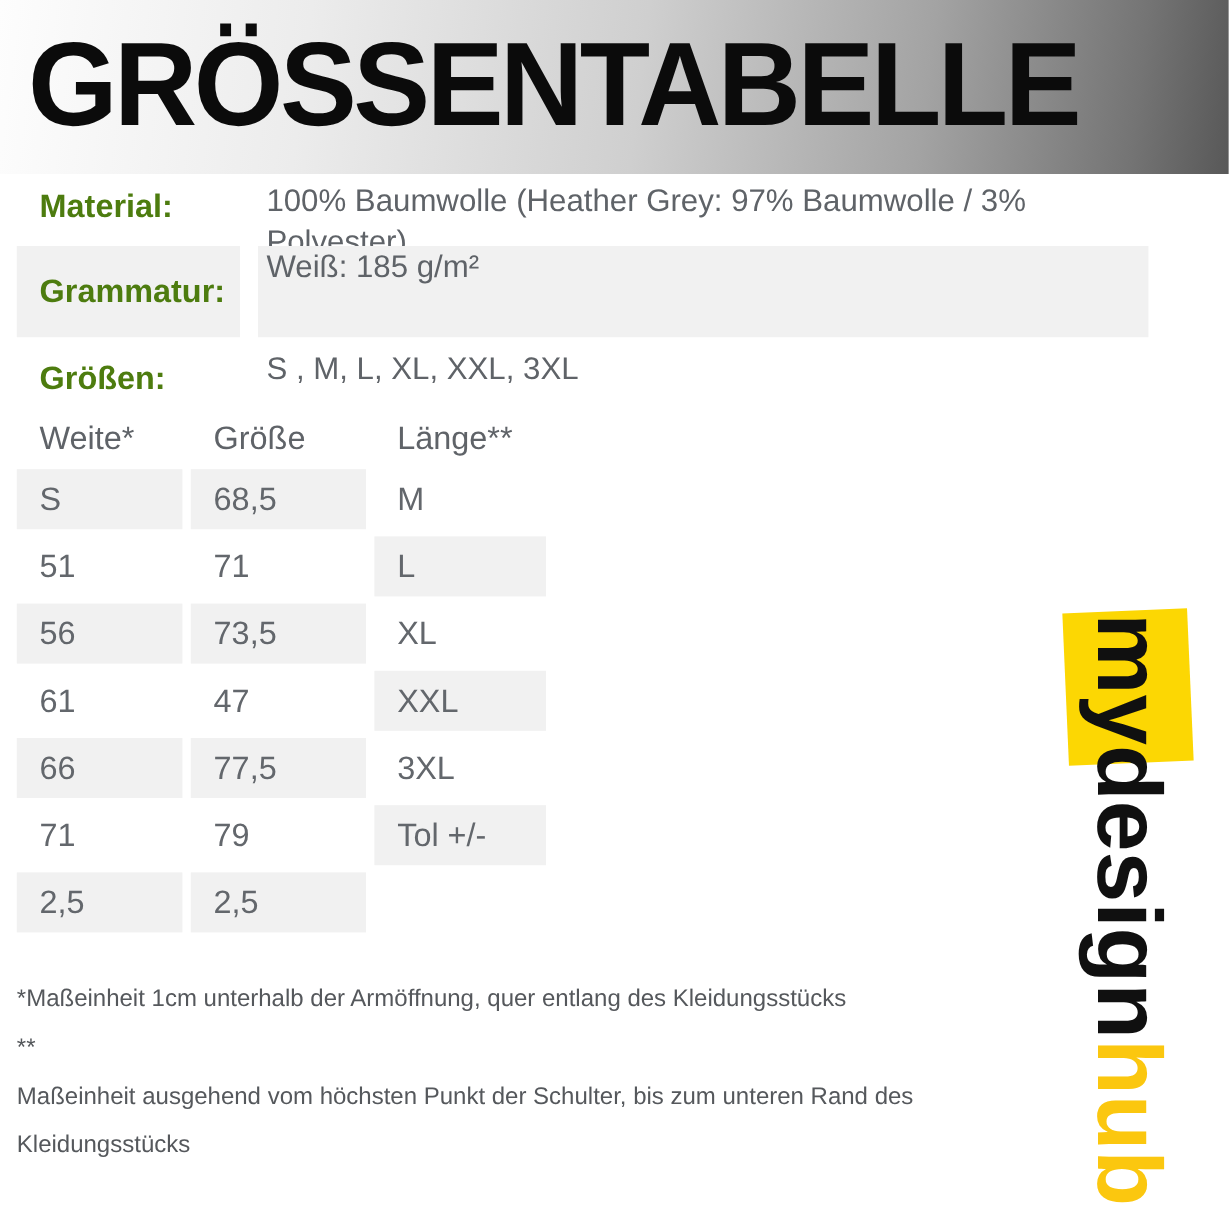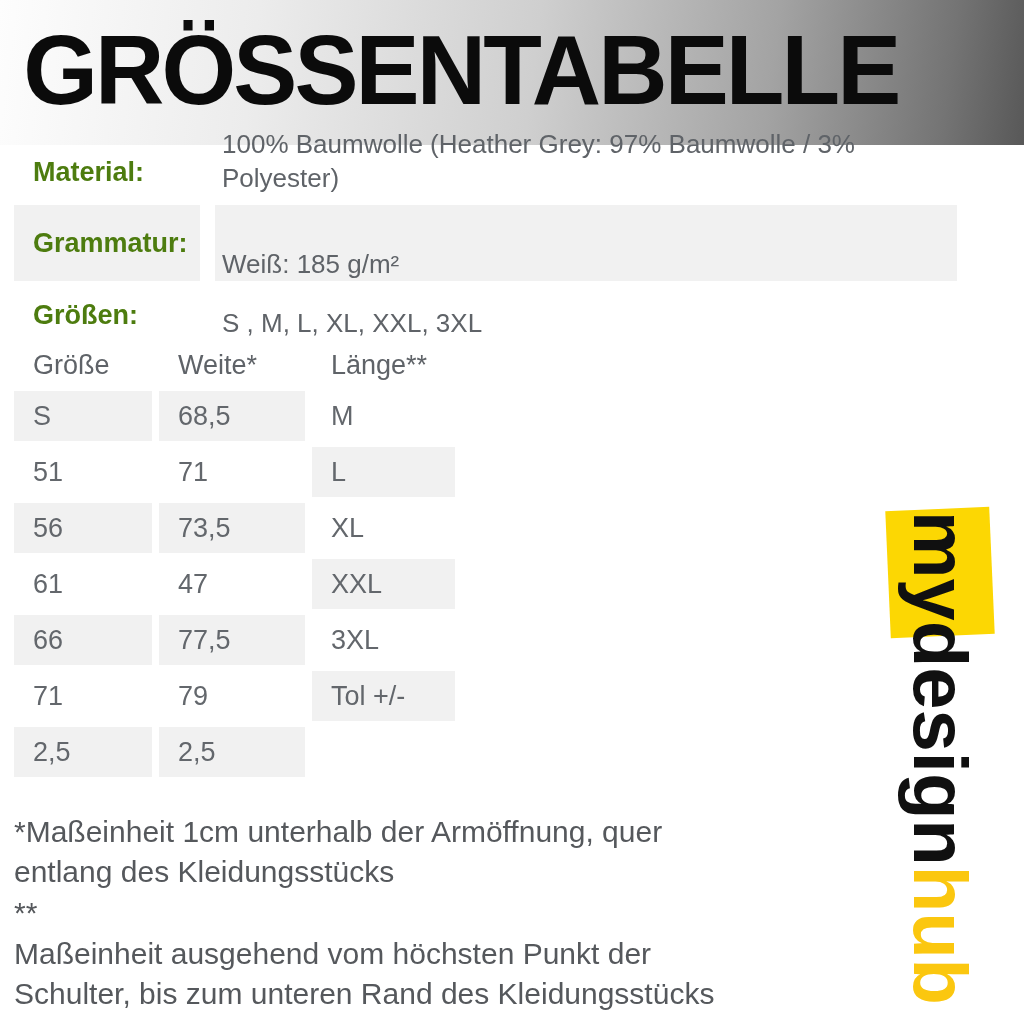--- a/index.html
+++ b/index.html
@@ -21,21 +21,21 @@
   
   .specs{position:absolute;left:14px;top:150px;width:943px;}
   .spec-row{display:flex;align-items:stretch;}
   .spec-row .label-cell{
     width:186px;flex:0 0 186px;display:flex;align-items:center;
     padding-left:19px;box-sizing:border-box;
     font-weight:bold;font-size:27px;color:#4d7c0f;
   }
   .spec-row .value-cell{
     margin-left:15px;width:742px;flex:0 0 742px;
-    display:flex;flex-direction:column;justify-content:flex-end;
+    display:flex;flex-direction:column;justify-content:flex-start;
     padding-left:7px;box-sizing:border-box;
     font-size:26px;line-height:34px;color:#5f6368;
   }
   .spec-row.shaded .label-cell,
   .spec-row.shaded .value-cell{background:#f1f1f1;}
   .spec-row.r-material{height:45px;}
   .spec-row.r-grammatur{height:76px;margin-top:10px;}
   .spec-row.r-groessen{height:50px;margin-top:9px;}
   
   .size-table{
@@ -46,21 +46,21 @@
   }
   .size-table .cell{
     height:50px;display:flex;align-items:center;
     padding-left:19px;box-sizing:border-box;white-space:nowrap;
   }
   .size-table .cell.head{height:40px;background:transparent;color:#5f6368;}
   .size-table .cell.shaded{background:#f1f1f1;}
   
   .footnotes{
     position:absolute;left:14px;top:812px;width:750px;
-    font-size:30px;line-height:40px;color:#55585c;
+    font-size:20px;line-height:40px;color:#55585c;
   }
   .footnotes p{margin:0 0 1px 0;}
   
   .logo-patch{
     position:absolute;left:888px;top:509px;width:104px;height:127px;
     transform:rotate(-2.5deg);
   }
   .logo-text{
     position:absolute;left:886px;top:511px;height:500px;
     writing-mode:vertical-rl;
@@ -92,22 +92,22 @@
 
   <div class="spec-row r-groessen">
     <div class="label-cell">Größen:</div>
     <div class="value-cell">
         <div>S , M, L, XL, XXL, 3XL</div>
       </div>
   </div>
 </section>
 
 <section class="size-table" id="sizeTable">
+    <div class="cell head">Weite*</div>
     <div class="cell head">Größe</div>
-    <div class="cell head">Weite*</div>
     <div class="cell head">Länge**</div>
     <div class="cell shaded">S</div>
     <div class="cell shaded">68,5</div>
     <div class="cell ">M</div>
     <div class="cell ">51</div>
     <div class="cell ">71</div>
     <div class="cell shaded">L</div>
     <div class="cell shaded">56</div>
     <div class="cell shaded">73,5</div>
     <div class="cell ">XL</div>

